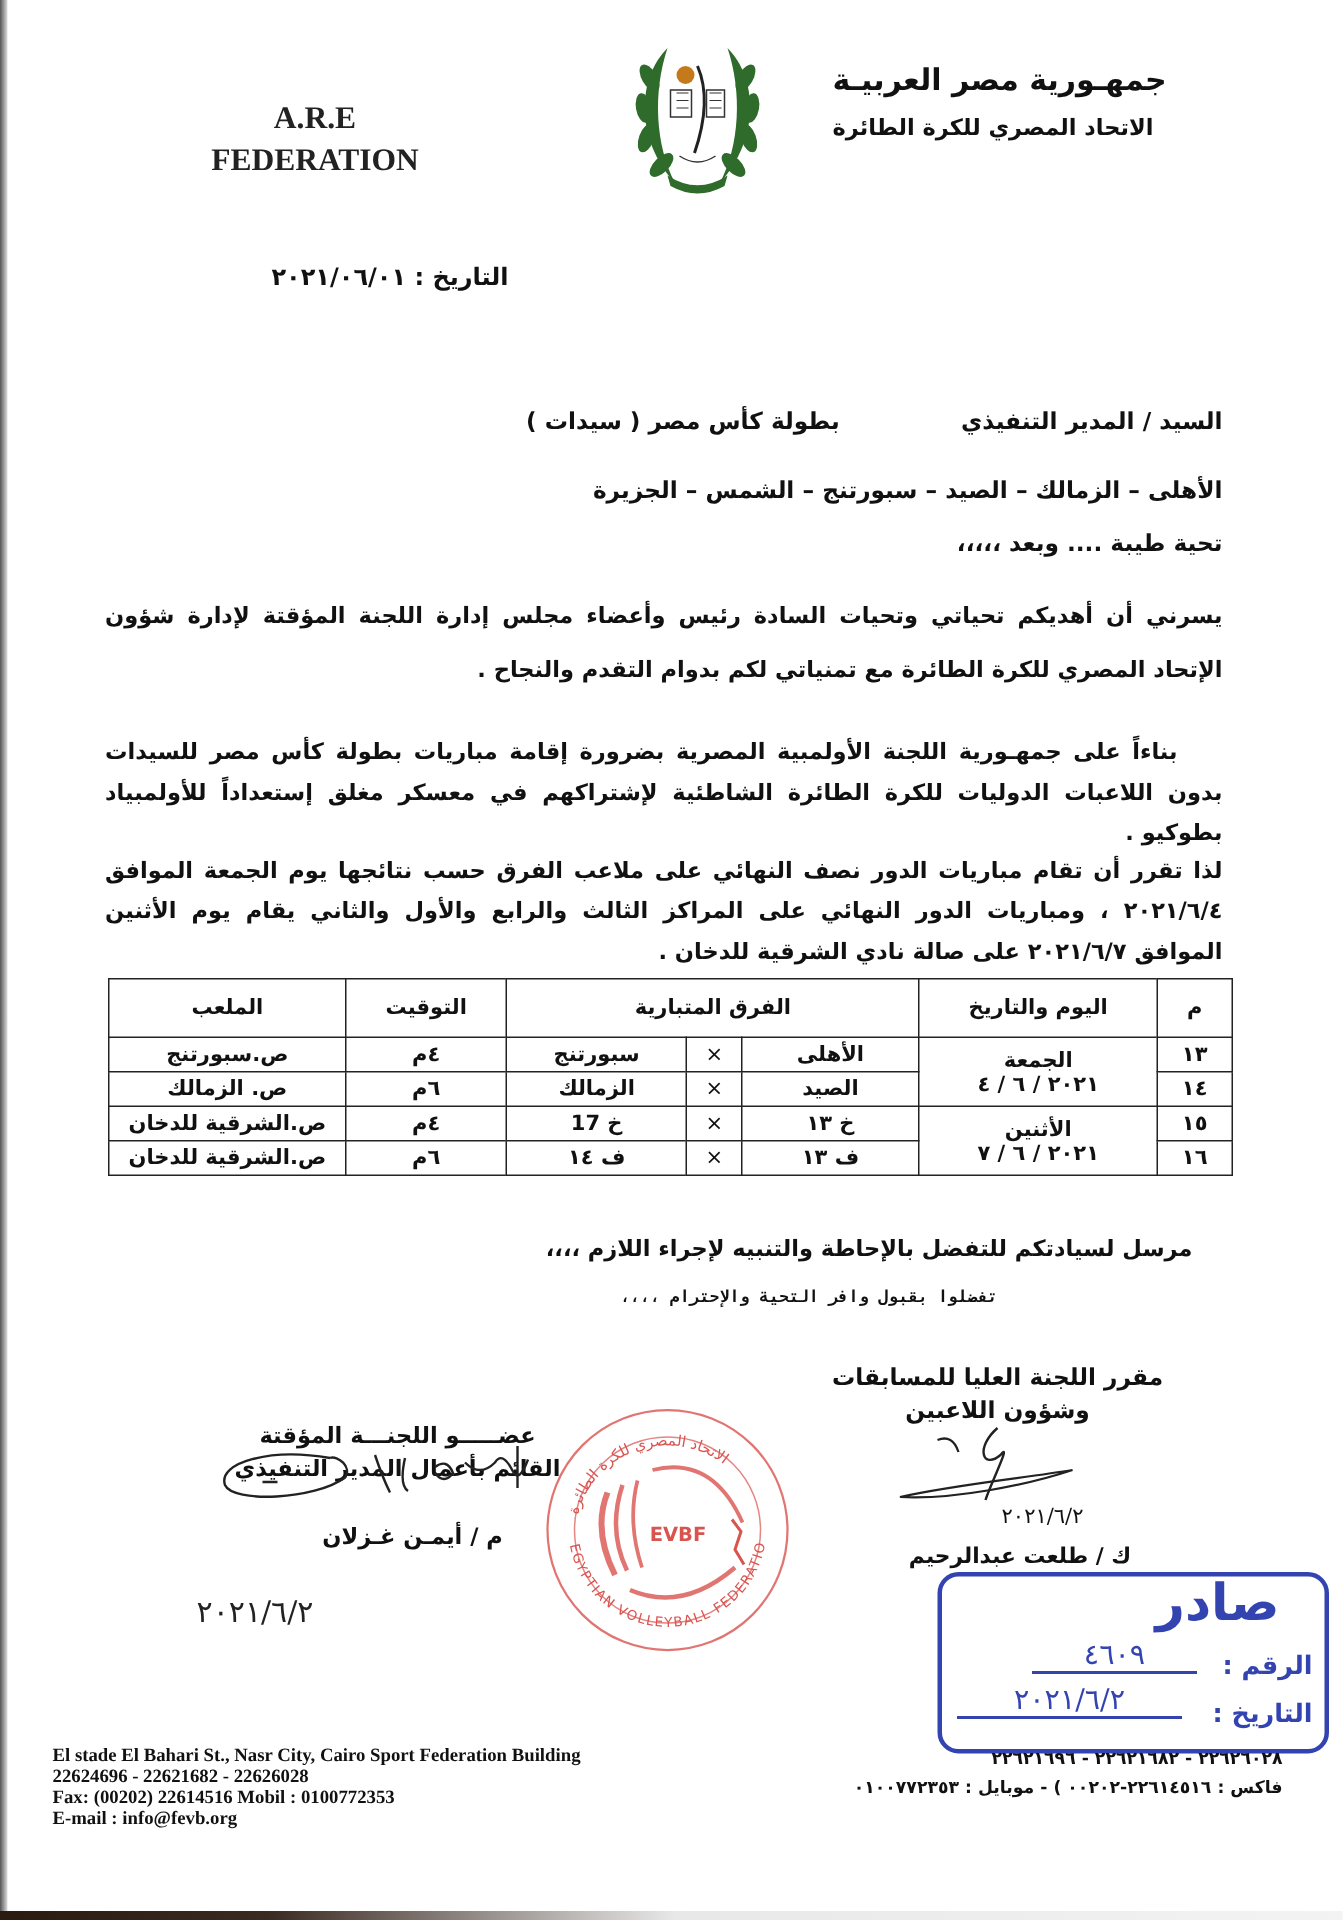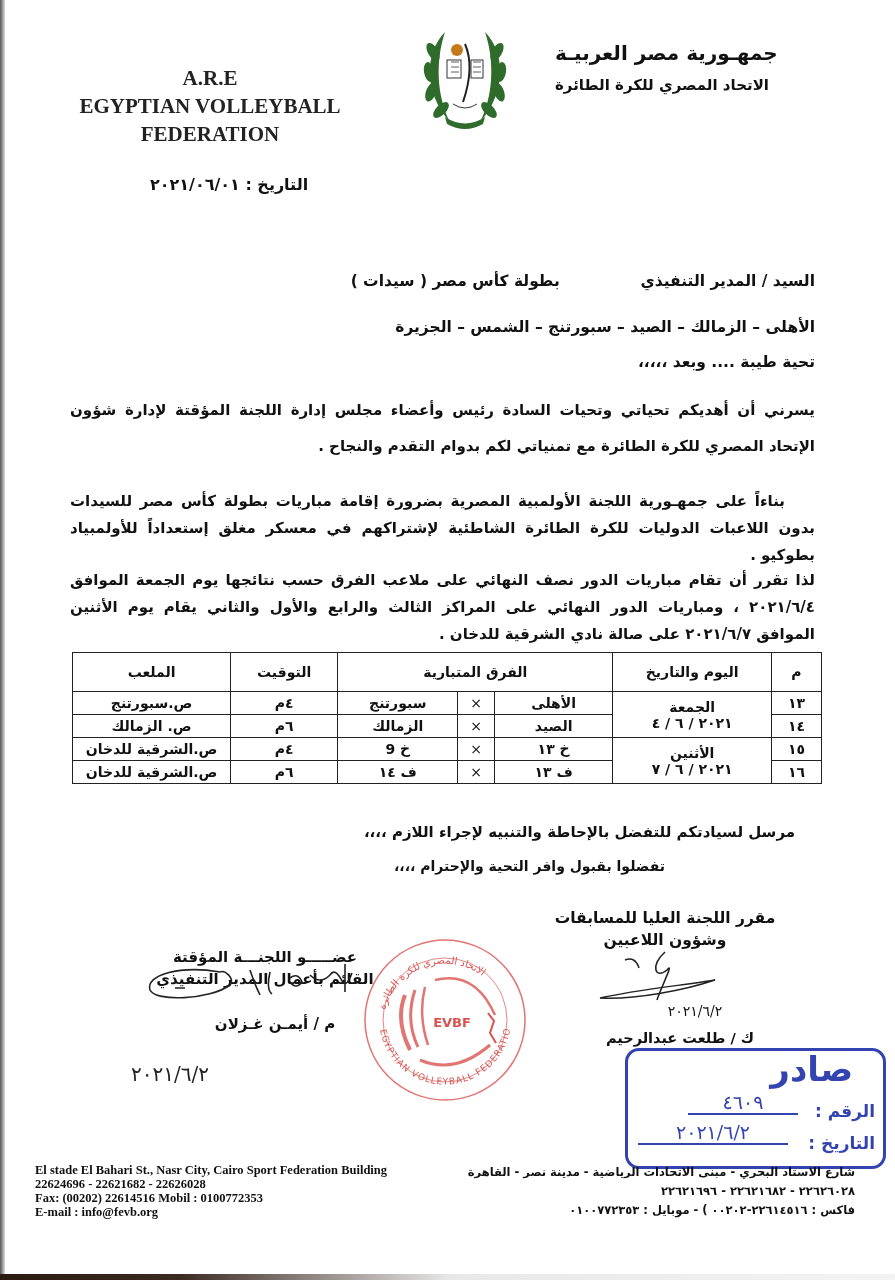--- a/index.html
+++ b/index.html
@@ -12,21 +12,21 @@
 
   .en-head { position:absolute; left:40px; top:28px; width:340px; text-align:center;
              font-family:"Liberation Serif", serif; font-weight:bold; font-size:21px; line-height:28px; color:#222;margin-top:36px; }
   .ar-head { position:absolute; right:40px; top:38px; width:300px; direction:rtl; text-align:left;
              font-family:"DejaVu Sans", sans-serif; font-weight:bold; color:#111; }
   .ar-head .l1 { font-size:20px; line-height:30px; }
   .ar-head .l2 { font-size:15px; line-height:34px; }
 
   .logo { position:absolute; left:415px; top:22px; width:100px; height:110px; }
 
-  .date { position:absolute; left:150px; top:175px; width:220px; direction:rtl; text-align:left;
+  .date { position:absolute; left:150px; top:175px; width:220px; direction:rtl; text-align:center;
           font-weight:bold; font-size:16px; }
 
   .rtl { direction:rtl; text-align:right; }
   .line { position:absolute; right:80px; font-weight:bold; font-size:15.5px; white-space:nowrap; }
   .para { position:absolute; right:80px; left:70px; font-weight:bold; font-size:15px; line-height:30px;
           direction:rtl; text-align:justify; }
 
   table.sched { position:absolute; left:72px; top:652px; width:750px; border-collapse:collapse;
                 direction:rtl; font-weight:bold; font-size:14px; }
   table.sched td, table.sched th { border:1.5px solid #222; text-align:center; height:22px; padding:0 4px; }
@@ -47,21 +47,20 @@
   .foot-ar { position:absolute; right:40px; top:1163px; direction:rtl; text-align:right; font-weight:bold;
              font-size:11.5px; line-height:19px; color:#111; }
 </style>
 </head>
 <body>
 
 <div class="edge-left"></div>
 
 <div class="en-head">
   <div>A.R.E</div>
-  <div>EGYPTIAN VOLLEYBALL</div>
   <div>FEDERATION</div>
 </div>
 
 <svg class="logo" viewBox="0 0 100 110">
   <g fill="#2f6b2a">
     <path d="M30 10 C10 30 8 70 35 100 C22 75 20 40 30 10Z"></path>
     <path d="M70 10 C90 30 92 70 65 100 C78 75 80 40 70 10Z"></path>
     <ellipse cx="18" cy="30" rx="5" ry="10" transform="rotate(-30 18 30)"></ellipse>
     <ellipse cx="14" cy="50" rx="5" ry="10" transform="rotate(-10 14 50)"></ellipse>
     <ellipse cx="16" cy="70" rx="5" ry="10" transform="rotate(20 16 70)"></ellipse>
@@ -129,37 +128,37 @@
     <td>ص. الزمالك</td>
   </tr>
   <tr>
     <td>١٥</td>
     <td rowspan="2">
       <div>الأثنين</div>
       <div>٢٠٢١ / ٦ / ٧</div>
     </td>
     <td>خ ١٣</td>
     <td style="font-weight:normal">×</td>
-    <td>خ 9</td>
+    <td>خ 17</td>
     <td>٤م</td>
     <td>ص.الشرقية للدخان</td>
   </tr>
   <tr>
     <td>١٦</td>
     <td>ف ١٣</td>
     <td style="font-weight:normal">×</td>
     <td>ف ١٤</td>
     <td>٦م</td>
     <td>ص.الشرقية للدخان</td>
   </tr>
 </tbody>
   </table>
 
 <div class="line rtl" style="top:823px; right:100px; font-size:15px;">مرسل لسيادتكم للتفضل بالإحاطة والتنبيه لإجراء اللازم ،،،،</div>
-<div class="line rtl" style="top:858px; right:230px; font-size:14px;">تفضلوا بقبول وافر التحية والإحترام ،،،،</div>
+<div class="line rtl" style="top:858px; right:230px; font-size:11px;font-family:Liberation Mono, monospace;">تفضلوا بقبول وافر التحية والإحترام ،،،،</div>
 
 <div class="sig" style="left:150px; top:946px; width:230px;">
   <div>عضـــــو اللجنـــة المؤقتة</div>
   <div>القائم بأعمال المدير التنفيذي</div>
 </div>
 <svg class="scribble" style="left:140px; top:960px;" width="240" height="50" viewBox="0 0 240 50">
   <path d="M80 12 C40 5 5 15 10 30 C15 42 70 40 90 25 C95 18 85 10 80 12 M35 28 h10" fill="none" stroke="#222" stroke-width="1.6"></path>
   <path d="M110 10 q5 15 10 25 M130 12 q-4 18 2 22 M150 18 q8 -6 12 4 q-6 8 -12 0 M170 15 q10 10 20 0 q5 -8 12 6 q4 8 10 -8 M205 4 v28" fill="none" stroke="#222" stroke-width="1.6"></path>
 </svg>
 <div class="sig" style="left:185px; top:1013px; width:180px; font-size:15px;">م / أيمـن غـزلان</div>
@@ -203,18 +202,17 @@
   <div class="val" style="left:10px; top:70px; width:150px; text-align:center;">٢٠٢١/٦/٢</div>
 </div>
 
 <div class="foot-en">
   <div>El stade El Bahari St., Nasr City, Cairo Sport Federation Building</div>
   <div>22624696  -  22621682  -  22626028</div>
   <div>Fax: (00202) 22614516  Mobil : 0100772353</div>
   <div>E-mail : info@fevb.org</div>
 </div>
 <div class="foot-ar">
-  <div>شارع الاستاد البحري - مبنى الاتحادات الرياضية - مدينة نصر - القاهرة</div>
   <div>٢٢٦٢٦٠٢٨ - ٢٢٦٢١٦٨٢ - ٢٢٦٢١٦٩٦</div>
   <div>فاكس : ٢٢٦١٤٥١٦-٠٠٢٠٢ ) - موبايل : ٠١٠٠٧٧٢٣٥٣</div>
 </div>
 
 <div class="edge-bottom"></div>
 
 </body></html>

